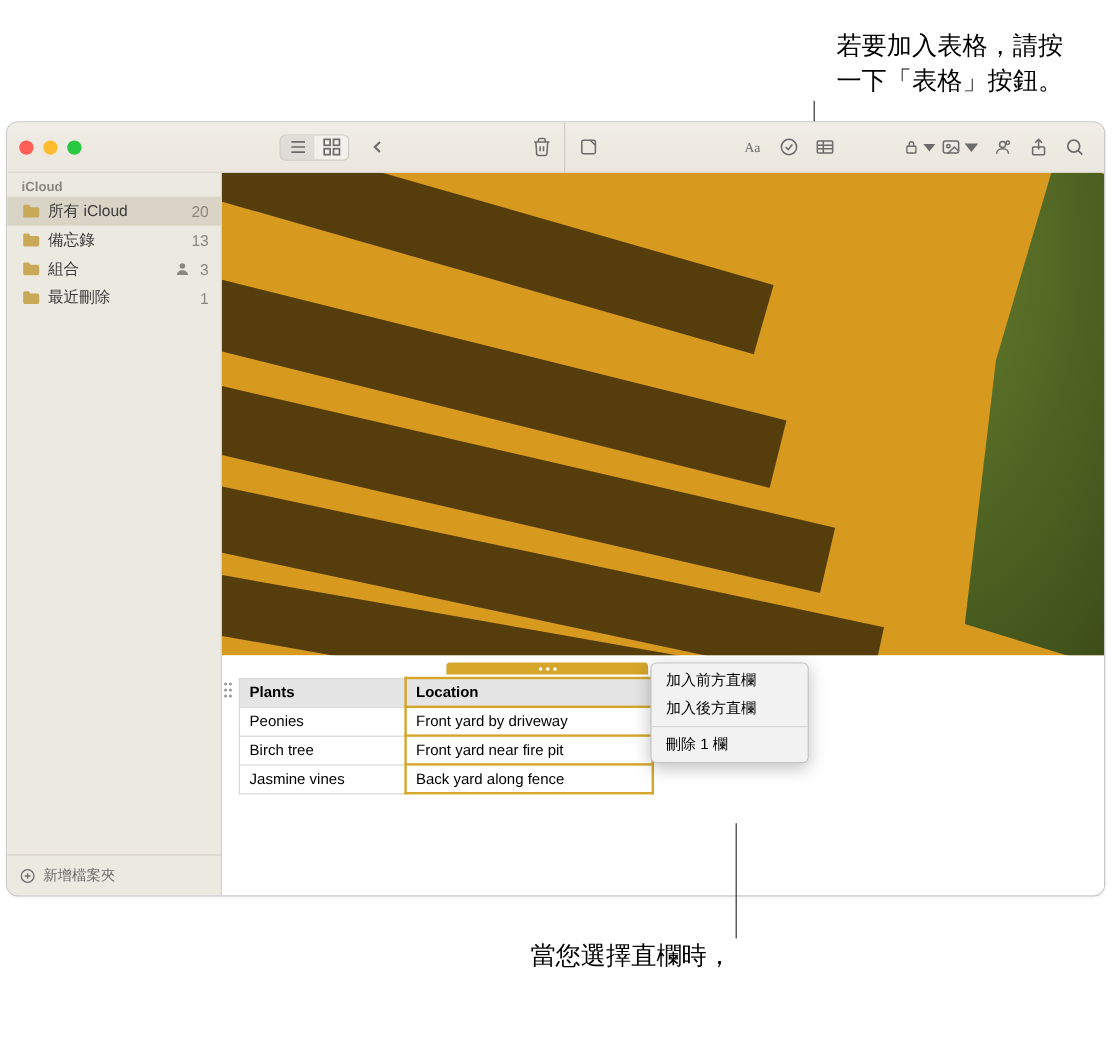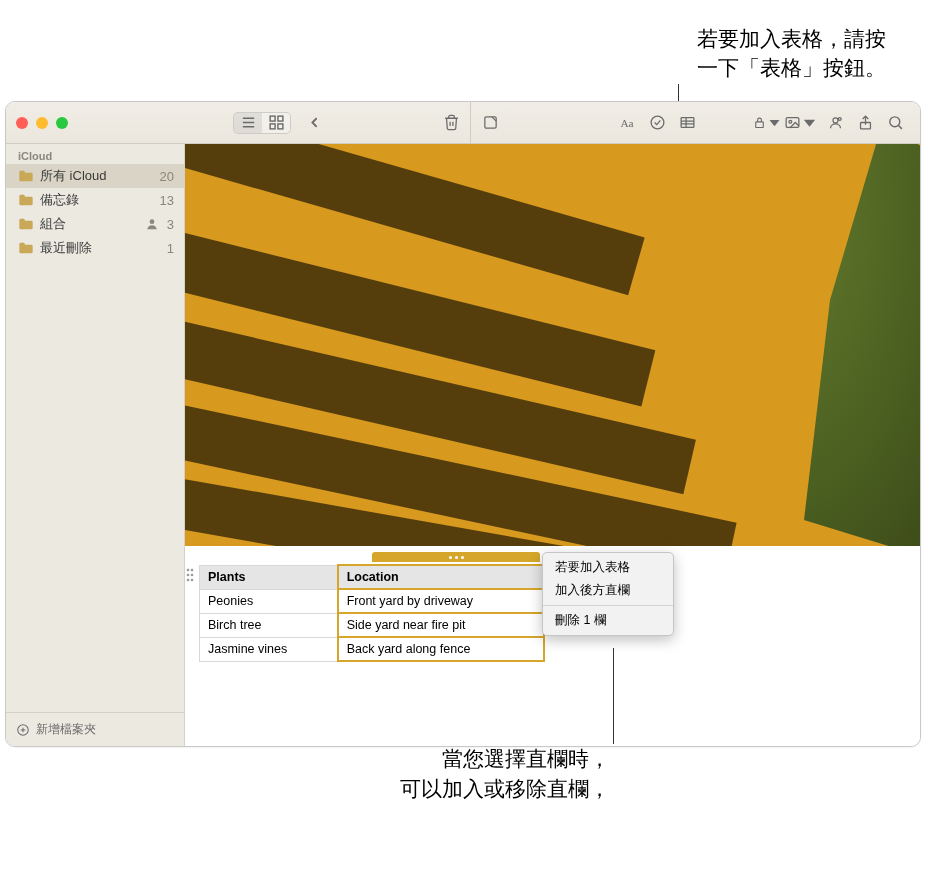--- a/index.html
+++ b/index.html
@@ -52,21 +52,21 @@
     table.note-table { border-collapse: collapse; width: 100%; font-size: 12.5px; }
     table.note-table th, table.note-table td { border: 1px solid #d8d8d8; padding: 4px 8px; text-align: left; height: 22px; }
     table.note-table th { font-weight: 700; background: #e5e5e5; }
     table.note-table th:nth-child(2), table.note-table td:nth-child(2) { border: 2px solid #d6a62b; }
     table.note-table tr:first-child th:nth-child(2){ border-top: 2px solid #d6a62b;}
     
     .context-menu { position: absolute; left: 343px; top: -12px; width: 132px; background: #f2f2f2; border: 1px solid #c5c5c5; border-radius: 5px; box-shadow: 0 4px 14px rgba(0,0,0,0.25); font-size: 12.5px; padding: 3px 0; z-index: 10; }
     .context-menu .mi { padding: 3px 12px; cursor: pointer; }
     .context-menu .sep { height: 1px; background: #d5d5d5; margin: 3px 0; }
     
-    .callout-bottom { position: absolute; top: 744px; left: 340px; width: 270px; text-align: right; font-size: 21px; line-height: 1.45; }
+    .callout-bottom { position: absolute; top: 782px; left: 340px; width: 270px; text-align: right; font-size: 21px; line-height: 1.45; }
     .callout-bottom .line { position: absolute; right: -4px; top: -96px; width: 1px; height: 96px; background: #333; }
   </style>
 </head>
 <body>
 
 <div class="callout-top">
   <div>若要加入表格，請按</div>
   <div>一下「表格」按鈕。</div>
   <div class="line"></div>
 </div>
@@ -256,37 +256,36 @@
               <tr>
             <th>Plants</th>
             <th>Location</th>
           </tr>
           <tr>
             <td>Peonies</td>
             <td>Front yard by driveway</td>
           </tr>
           <tr>
             <td>Birch tree</td>
-            <td>Side yard near fire pit</td>
+            <td>Front yard near fire pit</td>
           </tr>
           <tr>
             <td>Jasmine vines</td>
             <td>Back yard along fence</td>
           </tr>
         </tbody>
           </table>
 
         <div class="context-menu">
-          <div class="mi">若要加入表格</div>
+          <div class="mi">加入前方直欄</div>
           <div class="mi">加入後方直欄</div>
           <div class="sep"></div>
           <div class="mi">刪除 1 欄</div>
         </div>
       </div>
     </div>
   </div>
 </div>
 
 <div class="callout-bottom">
   <div class="line"></div>
   <div>當您選擇直欄時，</div>
-  <div>可以加入或移除直欄，</div>
 </div>
 
 </body></html>

